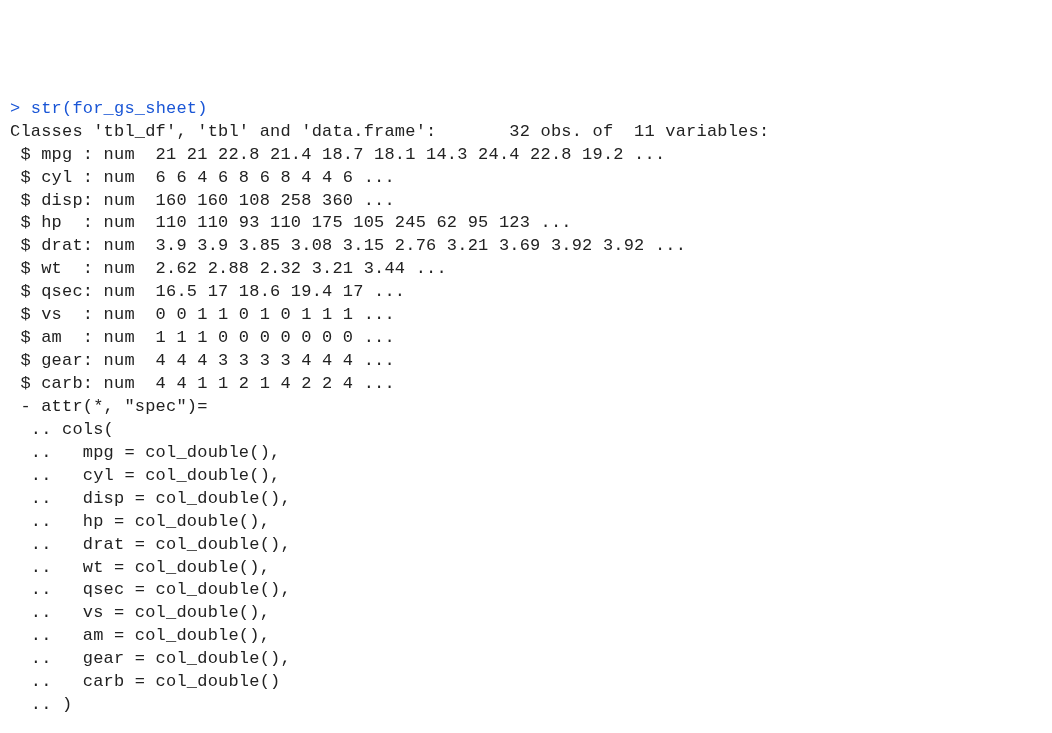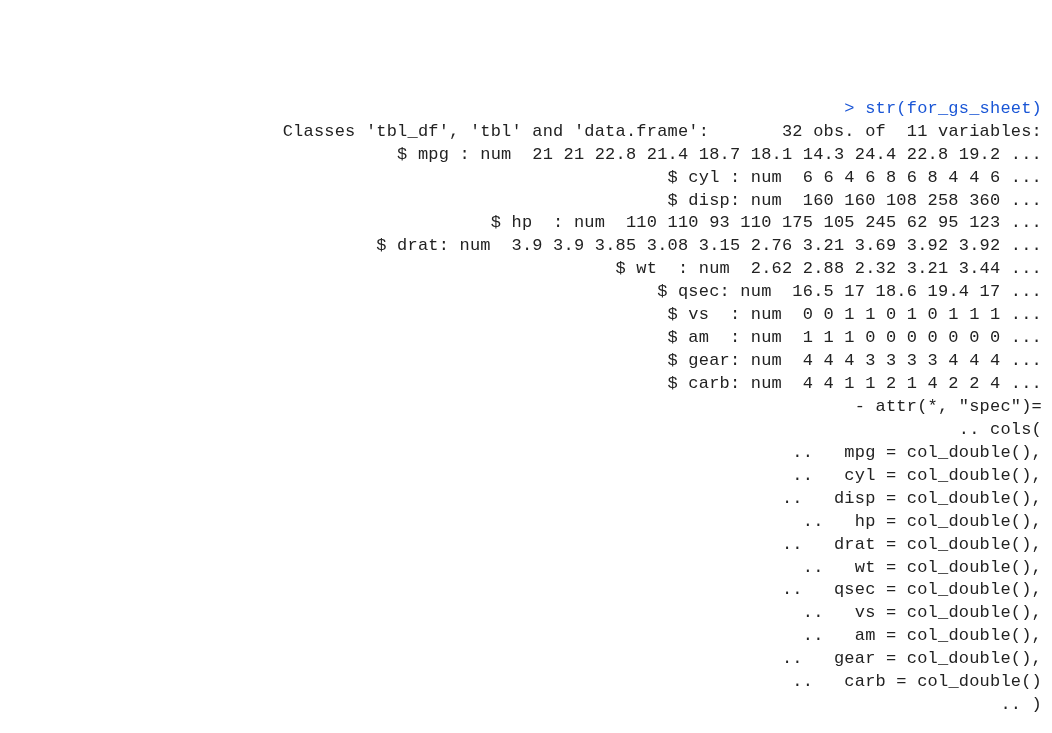--- a/index.html
+++ b/index.html
@@ -11,21 +11,20 @@
     line-height: 1.35;
     color: #222;
     white-space: pre;
     letter-spacing: 0.2px;
   }
   .prompt {
     color: #1a56d6;
   }
   .line {
     display: block;
-    text-align: right;
   }
 </style>
 </head>
 <body>
 
 
 
 <span class="line"><span class="prompt">&gt;</span><span class="prompt"> <span>str(for_gs_sheet)</span></span></span><span class="line">Classes 'tbl_df', 'tbl' and 'data.frame':	32 obs. of  11 variables:</span><span id="vars-container"><span class="line"> $ mpg : num  21 21 22.8 21.4 18.7 18.1 14.3 24.4 22.8 19.2 ...</span><span class="line"> $ cyl : num  6 6 4 6 8 6 8 4 4 6 ...</span><span class="line"> $ disp: num  160 160 108 258 360 ...</span><span class="line"> $ hp  : num  110 110 93 110 175 105 245 62 95 123 ...</span><span class="line"> $ drat: num  3.9 3.9 3.85 3.08 3.15 2.76 3.21 3.69 3.92 3.92 ...</span><span class="line"> $ wt  : num  2.62 2.88 2.32 3.21 3.44 ...</span><span class="line"> $ qsec: num  16.5 17 18.6 19.4 17 ...</span><span class="line"> $ vs  : num  0 0 1 1 0 1 0 1 1 1 ...</span><span class="line"> $ am  : num  1 1 1 0 0 0 0 0 0 0 ...</span><span class="line"> $ gear: num  4 4 4 3 3 3 3 4 4 4 ...</span><span class="line"> $ carb: num  4 4 1 1 2 1 4 2 2 4 ...</span></span><span class="line"> - attr(*, "spec")=</span><span class="line">  .. cols(</span><span id="spec-container"><span class="line">  ..   mpg = col_double(),</span><span class="line">  ..   cyl = col_double(),</span><span class="line">  ..   disp = col_double(),</span><span class="line">  ..   hp = col_double(),</span><span class="line">  ..   drat = col_double(),</span><span class="line">  ..   wt = col_double(),</span><span class="line">  ..   qsec = col_double(),</span><span class="line">  ..   vs = col_double(),</span><span class="line">  ..   am = col_double(),</span><span class="line">  ..   gear = col_double(),</span><span class="line">  ..   carb = col_double()</span></span><span class="line">  .. )</span>
 
 

